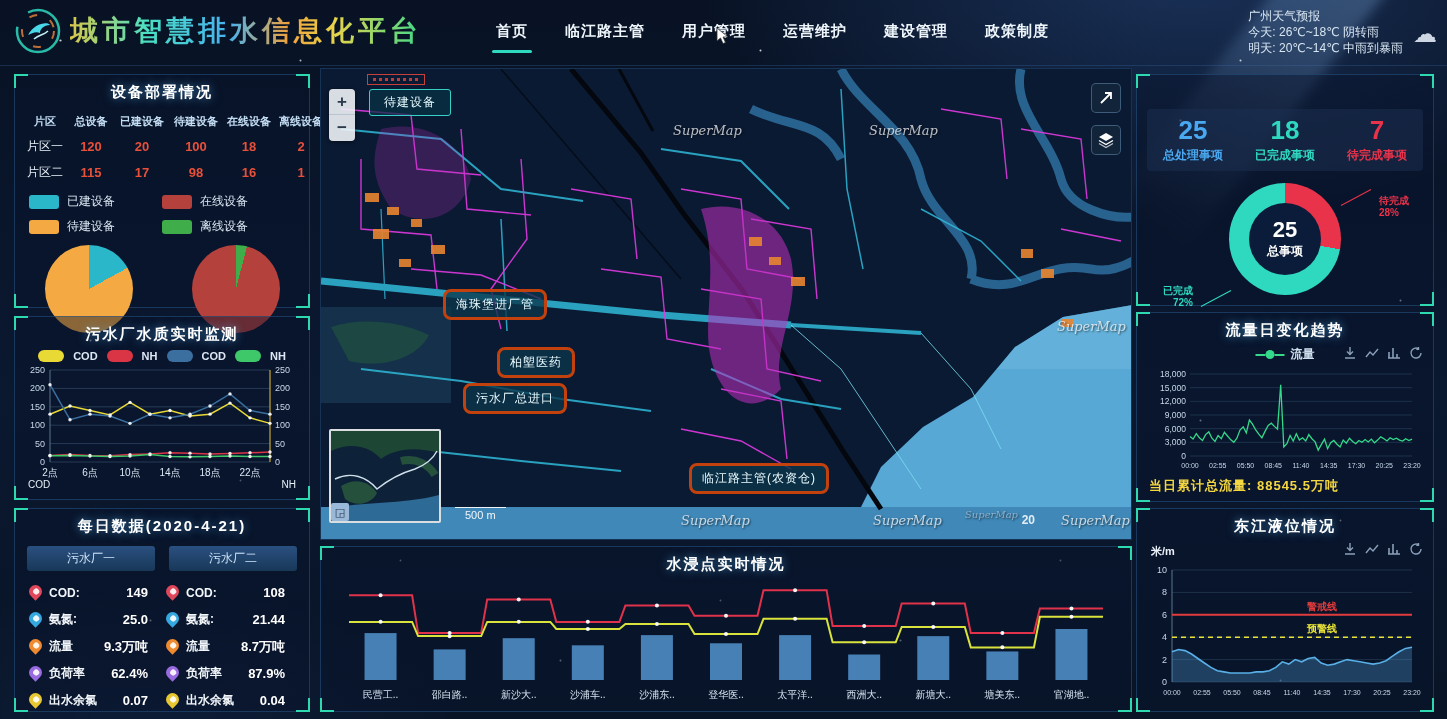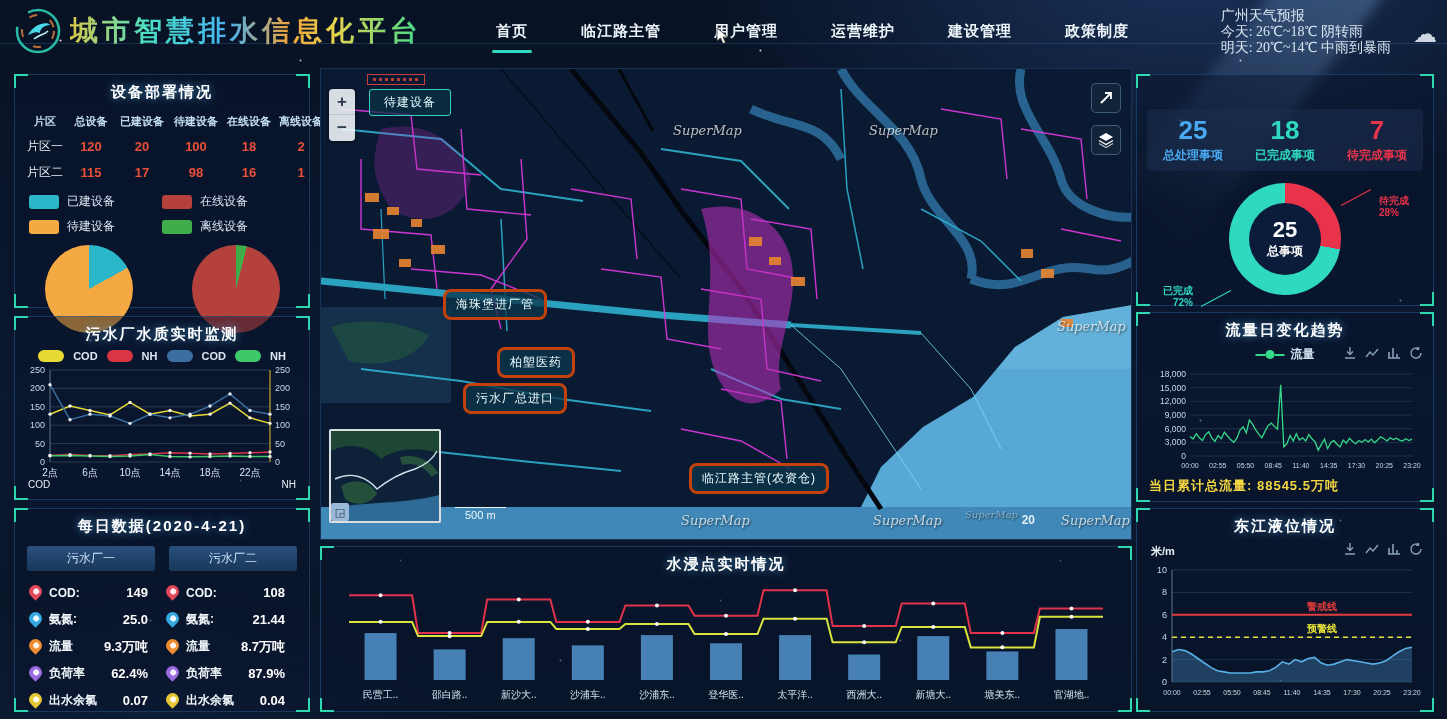--- a/index.html
+++ b/index.html
@@ -22,29 +22,29 @@
     560px 660px 0 .5px rgba(255,255,255,.6),720px 600px 0 .4px rgba(255,255,255,.5),
     900px 640px 0 .5px rgba(255,255,255,.6),1060px 560px 0 .4px rgba(255,255,255,.5),
     1200px 420px 0 .5px rgba(255,255,255,.7),1340px 520px 0 .4px rgba(255,255,255,.6),
     1400px 300px 0 .5px rgba(255,255,255,.7),1280px 680px 0 .4px rgba(255,255,255,.5),
     340px 30px 0 .4px rgba(255,255,255,.6),980px 400px 0 .4px rgba(255,255,255,.5),
     1180px 120px 0 .6px rgba(255,255,255,.8),820px 440px 0 .4px rgba(255,255,255,.5);}
   .beam{position:absolute;right:180px;top:-80px;width:90px;height:420px;pointer-events:none;
     background:linear-gradient(180deg,rgba(150,200,255,.28),transparent 80%);
     transform:rotate(38deg);filter:blur(6px);}
   
-  .header{position:absolute;left:0;top:0;width:100%;height:44px;border-bottom:1px solid rgba(60,110,170,.3);}
+  .header{position:absolute;left:0;top:0;width:100%;height:66px;border-bottom:1px solid rgba(60,110,170,.3);}
   .logo{position:absolute;left:14px;top:7px;width:48px;height:48px;}
   .app-title{position:absolute;left:70px;top:12px;font-size:28px;font-weight:bold;letter-spacing:4px;
     background:linear-gradient(90deg,#d8c84a 0%,#49e0c4 22%,#47b2f0 45%,#f0a23c 62%,#e8d44a 75%,#3fd98a 100%);
     -webkit-background-clip:text;background-clip:text;color:transparent;}
-  .nav{position:absolute;left:494px;top:0;height:62px;display:flex;align-items:center;gap:49px;}
+  .nav{position:absolute;left:494px;top:0;height:62px;display:flex;align-items:center;gap:33px;}
   .nav-item{position:relative;font-size:15px;font-weight:bold;color:#eef6fc;cursor:pointer;padding:6px 2px;letter-spacing:1px;}
   .nav-item.active::after{content:"";position:absolute;left:50%;transform:translateX(-50%);bottom:-6px;width:40px;height:3px;background:#2fd9c0;border-radius:2px;}
-  .weather{position:absolute;right:56px;top:8px;font-size:14px;line-height:16px;color:#d8e6f2;font-family:Liberation Serif, serif;}
+  .weather{position:absolute;right:44px;top:8px;font-size:12px;line-height:16px;color:#d8e6f2;}
   .weather-icon{position:absolute;right:10px;top:20px;font-size:24px;color:#cdd6e2;}
   .cursor-icon{position:absolute;left:716px;top:27px;z-index:30;}
   
   .panel{position:absolute;background:rgba(8,20,44,.45);border:1px solid rgba(38,86,134,.55);}
   .panel::before{content:"";position:absolute;inset:-1px;pointer-events:none;background-repeat:no-repeat;background-image:
     linear-gradient(#2fd9b0,#2fd9b0),linear-gradient(#2fd9b0,#2fd9b0),
     linear-gradient(#2fd9b0,#2fd9b0),linear-gradient(#2fd9b0,#2fd9b0),
     linear-gradient(#2fd9b0,#2fd9b0),linear-gradient(#2fd9b0,#2fd9b0),
     linear-gradient(#2fd9b0,#2fd9b0),linear-gradient(#2fd9b0,#2fd9b0);
     background-position:left top,left top,right top,right top,left bottom,left bottom,right bottom,right bottom;

